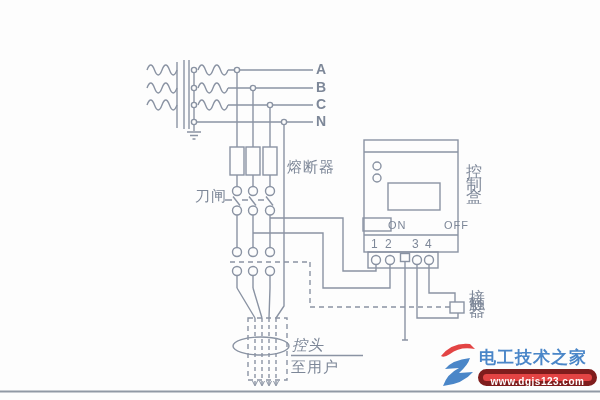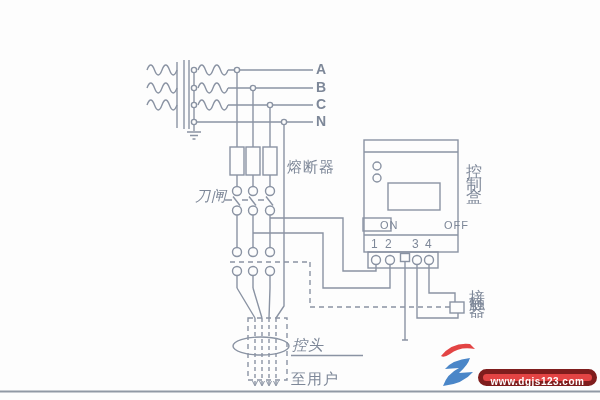--- a/index.html
+++ b/index.html
@@ -154,28 +154,29 @@
     </g>
   </svg>
 
 
   <div class="lbl phase" style="left:316px;top:62px;">A</div>
   <div class="lbl phase" style="left:316px;top:80px;">B</div>
   <div class="lbl phase" style="left:316px;top:97px;">C</div>
   <div class="lbl phase" style="left:316px;top:114px;">N</div>
 
   <div class="lbl cn15" style="left:287px;top:159px;">熔断器</div>
-  <div class="lbl cn15" style="left:195px;top:188px;font-style:italic;">刀闸</div>
+  <div class="lbl cn15" style="left:195px;top:188px;">刀闸</div>
   <div class="vlabel" style="left:463px;top:151px;letter-spacing:12px;">控制盒</div>
   <div class="vlabel" style="left:466px;top:276px;letter-spacing:7px;">接触器</div>
   <div class="lbl cn15" style="left:292px;top:337px;font-style:italic;">控头</div>
-  <div class="lbl cn15" style="left:291px;top:371px;">至用户</div>
+  <div class="lbl cn15" style="left:291px;top:359px;">至用户</div>
 
-  <div class="lbl small" style="left:380px;top:219px;">ON</div>
+  <div class="lbl small" style="left:388px;top:219px;">ON</div>
   <div class="lbl small" style="left:444px;top:219px;">OFF</div>
   <div class="lbl tnum" style="left:371px;top:238px;">1</div>
   <div class="lbl tnum" style="left:385px;top:238px;">2</div>
   <div class="lbl tnum" style="left:412px;top:238px;">3</div>
   <div class="lbl tnum" style="left:425px;top:238px;">4</div>
 
+  <div class="wm-name">电工技术之家</div>
   <div class="wm-badge">www.dgjs123.com</div>
 
 </div>
 
 </body></html>

